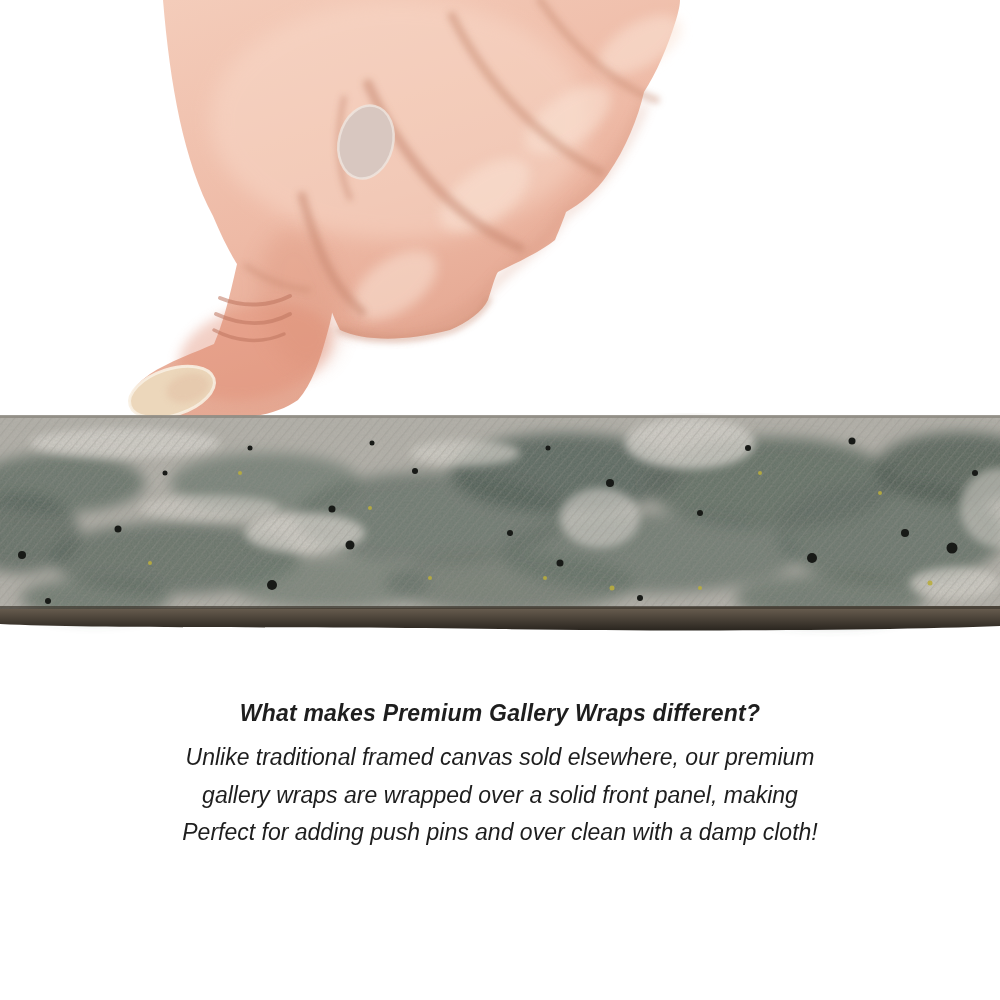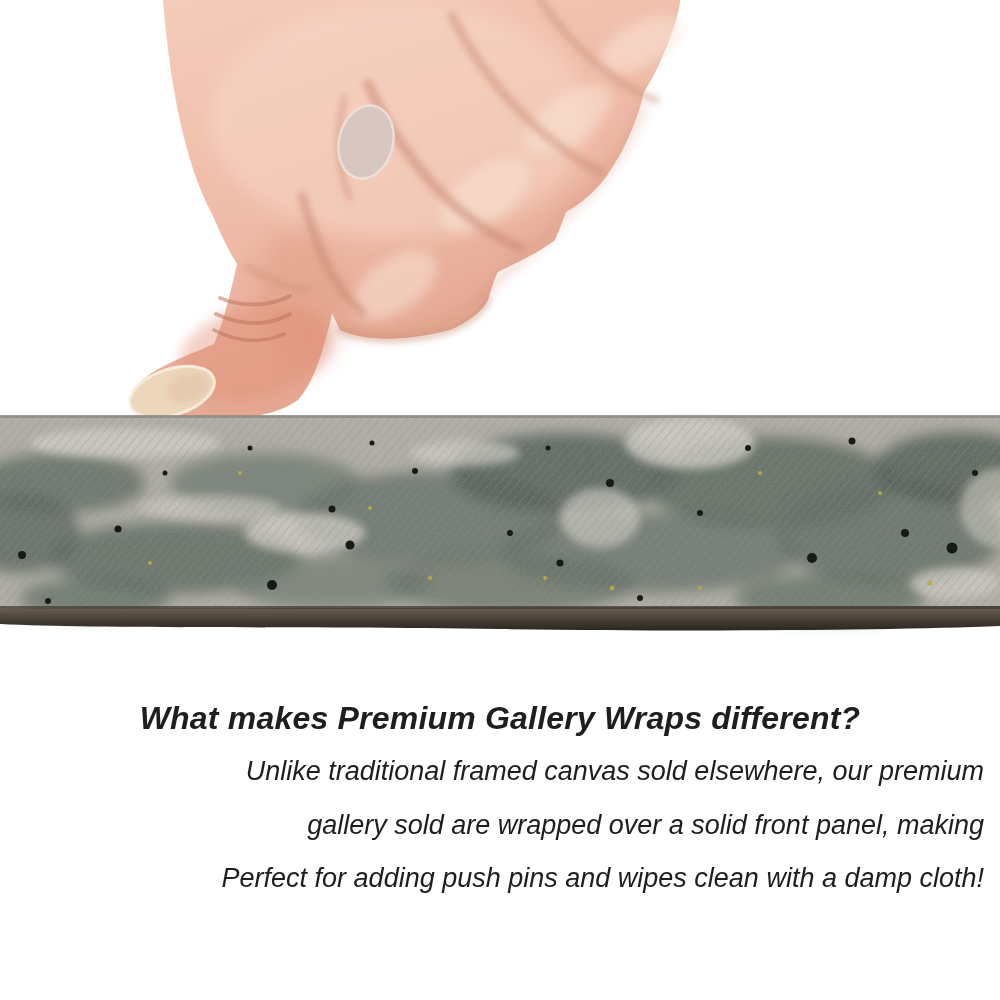--- a/index.html
+++ b/index.html
@@ -7,27 +7,26 @@
     position:relative;width:1000px;height:1000px;background:#ffffff;
     overflow:hidden;font-family:"Liberation Sans",sans-serif;
   }
   .hand-layer{position:absolute;left:0;top:0;width:1000px;height:440px;}
   .strip-layer{position:absolute;left:0;top:413px;width:1000px;height:224px;}
   .info{
     position:absolute;left:0;top:700px;width:1000px;text-align:center;
     color:#1e1e1e;font-style:italic;
   }
   .info h2{
-    margin:0 0 12px 0;font-size:32px;font-weight:600;letter-spacing:.2px;
+    margin:0 0 12px 0;font-size:23px;font-weight:600;letter-spacing:.2px;
     font-family:"Liberation Sans",sans-serif;
   }
   .info p{
-    margin:16px;font-size:27px;font-weight:500;line-height:37.5px;
+    margin:0;font-size:23px;font-weight:500;line-height:37.5px;
     font-family:"Liberation Sans",sans-serif;
-    text-align:right;
   }
 </style>
 </head>
 <body>
 
 <div class="stage">
 
   <div class="hand-layer">
     <svg width="1000" height="440" viewBox="0 0 1000 440">
       <defs>
@@ -216,17 +215,17 @@
         M0,196 L1000,193 L1000,213
         C900,217 700,219 500,216
         C300,213 100,216 0,211 Z"></path>
       <rect x="0" y="193" width="1000" height="3" fill="#3c362e" opacity="0.7"></rect>
     </svg>
   </div>
 
   <div class="info">
     <h2>What makes Premium Gallery Wraps different?</h2>
     <p>Unlike traditional framed canvas sold elsewhere, our premium</p>
-    <p>gallery sold are wrapped over a solid front panel, making</p>
-    <p>Perfect for adding push pins and wipes clean with a damp cloth!</p>
+    <p>gallery wraps are wrapped over a solid front panel, making</p>
+    <p>Perfect for adding push pins and over clean with a damp cloth!</p>
   </div>
 
 </div>
 
 </body></html>

